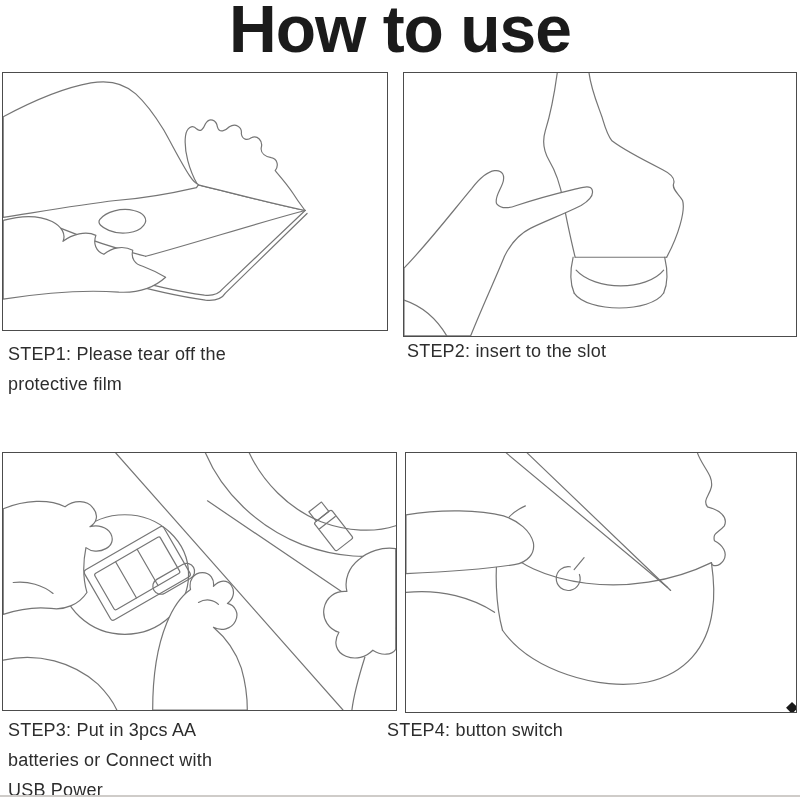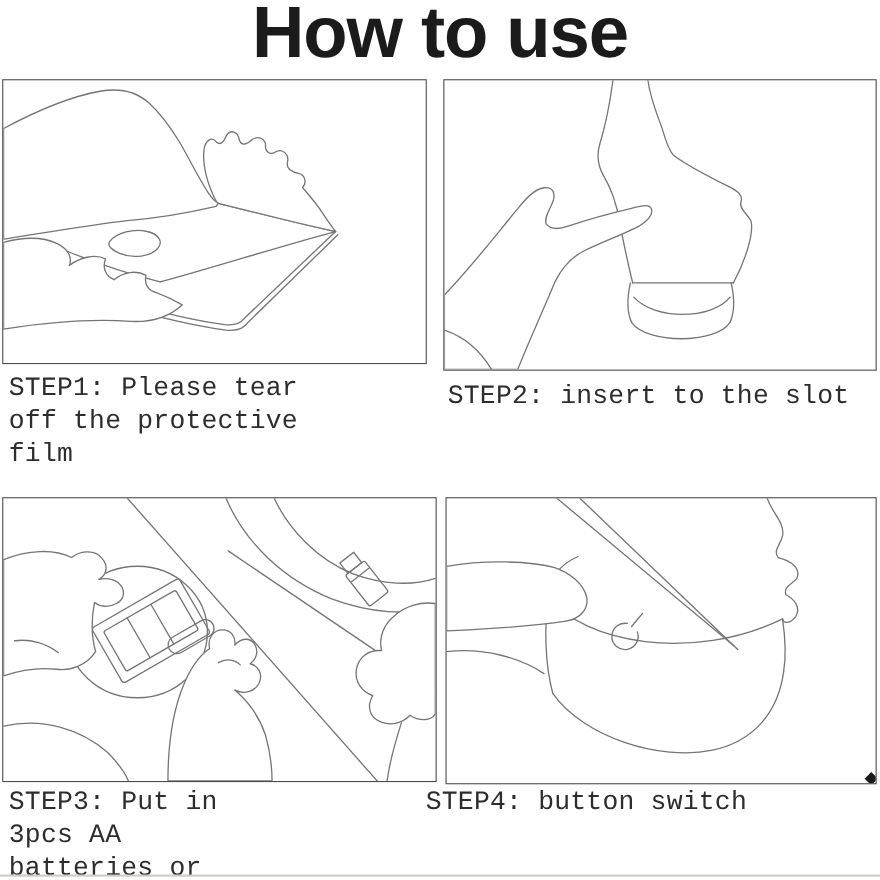--- a/index.html
+++ b/index.html
@@ -16,26 +16,25 @@
   .panel{
     position:absolute;border:1px solid #4c4c4c;background:#ffffff;
     box-sizing:border-box;
   }
   .panel svg{display:block;width:100%;height:100%;}
   #p1{left:2px;top:72px;width:386px;height:259px;}
   #p2{left:403px;top:72px;width:394px;height:265px;}
   #p3{left:2px;top:452px;width:395px;height:259px;}
   #p4{left:405px;top:452px;width:392px;height:261px;}
   .caption{
-    position:absolute;font-size:24px;line-height:30px;color:#2d2d2d;
+    position:absolute;font-size:18px;line-height:30px;color:#2d2d2d;
     letter-spacing:0.2px;
-    font-family:Liberation Mono, monospace;
   }
   #c1{left:8px;top:339px;width:270px;}
-  #c2{left:407px;top:346px;width:385px;}
+  #c2{left:407px;top:336px;width:385px;}
   #c3{left:8px;top:715px;width:245px;}
   #c4{left:387px;top:715px;width:385px;}
   .bottom-rule{
     position:absolute;left:0;top:795px;width:800px;height:2px;background:#cfccc9;
   }
   path,line,rect.ln,ellipse{fill:none;stroke:#757575;stroke-width:1.2;stroke-linecap:round;stroke-linejoin:round;}
   .wh{fill:#ffffff;}
   .solid{fill:#1a1a1a;stroke:none;}
 </style>
 </head>

